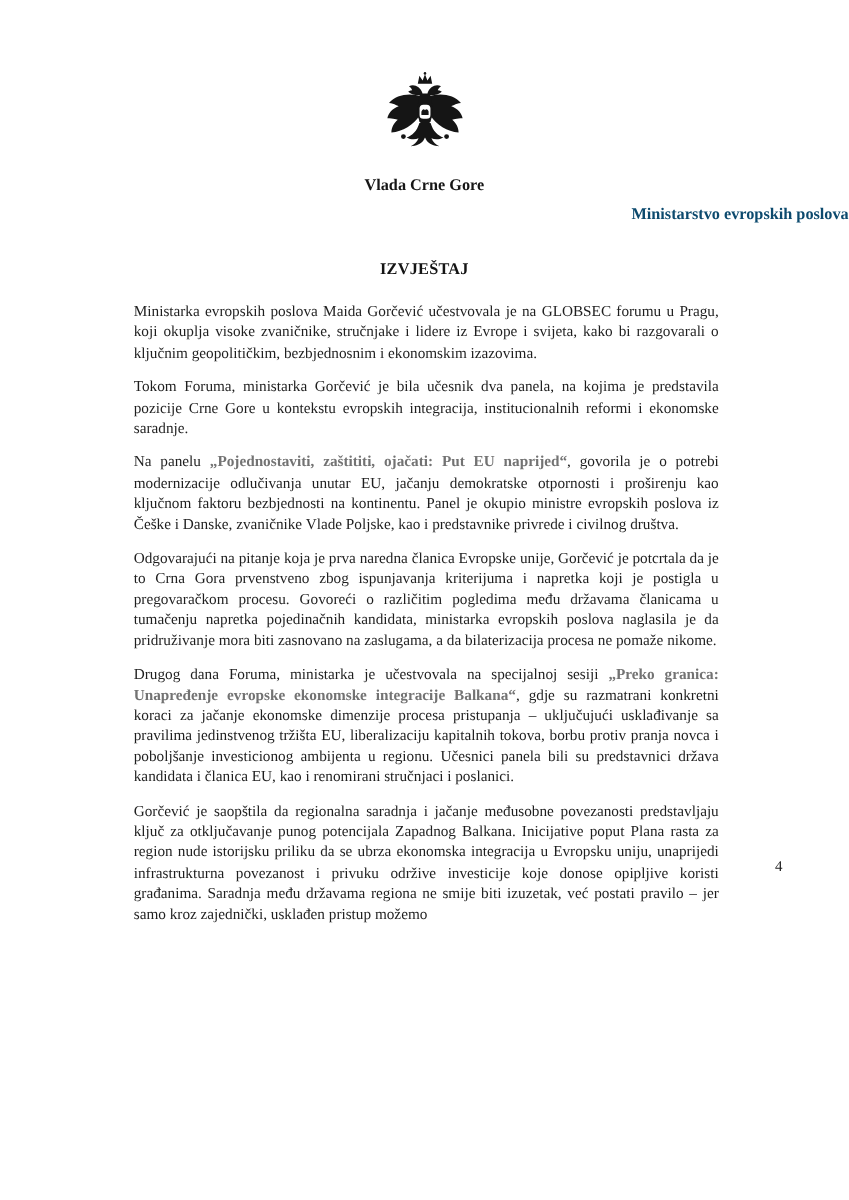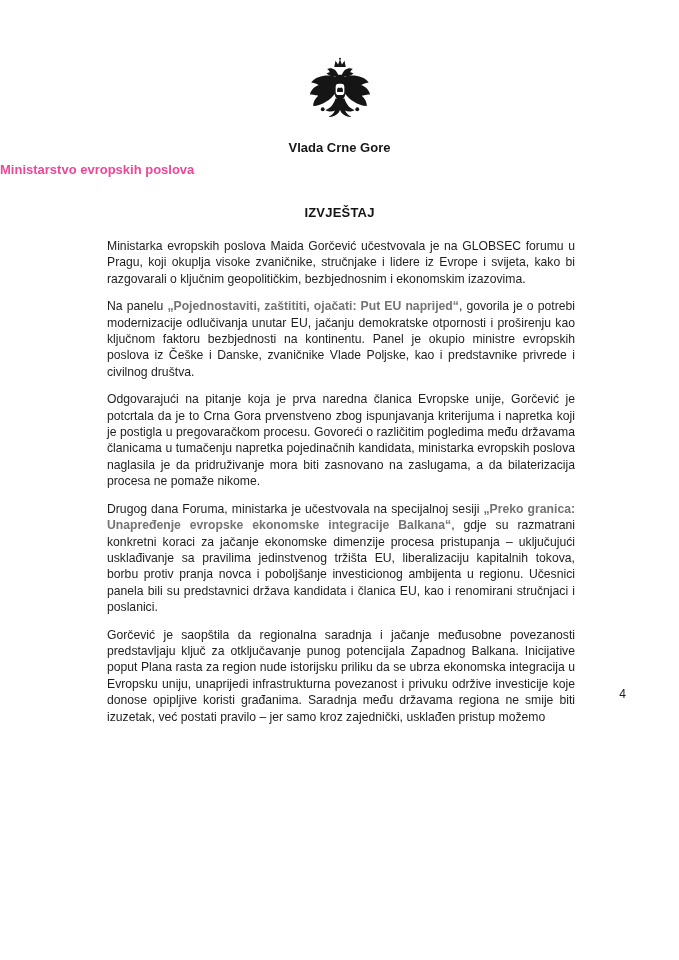--- a/index.html
+++ b/index.html
@@ -4,42 +4,42 @@
 <style>
   * { box-sizing: border-box; }
   html, body { margin: 0; padding: 0; background: #ffffff; }
   .page {
     width: 679px;
     height: 741px;
     margin: 0 auto;
     background: #ffffff;
     position: relative;
     overflow: hidden;
-    font-family: Liberation Sans, sans-serif;
+    font-family: Liberation Serif, serif;
     color: #1e1e1e;
   }
   .emblem-wrap {
     display: flex;
     justify-content: center;
     padding-top: 56px;
   }
   .emblem-wrap svg { display: block; }
   .org-gov {
     margin-top: 12px;
     text-align: center;
     font-weight: bold;
     font-size: 13px;
     color: #161616;
   }
   .org-min {
     margin-top: 7px;
-    text-align: left;
+    text-align: right;
     font-weight: bold;
     font-size: 13px;
-    color: #ec4899;
+    color: #0c4a6e;
   }
   .dateline {
     margin: 34px 104px 0 107px;
     font-size: 12.5px;
     color: #1c1c1c;
   }
   .title-block {
     margin-top: 28px;
     text-align: center;
     font-weight: bold;
@@ -102,20 +102,21 @@
     <div class="org-min">Ministarstvo evropskih poslova</div>
   </header>
 
 
   <div class="title-block">
     <div class="title-heading">IZVJEŠTAJ</div>
   </div>
 
   <main class="body-text">
     <p class="para"><span>Ministarka evropskih poslova Maida Gorčević učestvovala je na GLOBSEC forumu u Pragu, koji okuplja visoke zvaničnike, stručnjake i lidere iz Evrope i svijeta, kako bi razgovarali o ključnim geopolitičkim, bezbjednosnim i ekonomskim izazovima.</span><strong></strong><span></span></p>
+    <p class="para"><span>Tokom Foruma, ministarka Gorčević je bila učesnik dva panela, na kojima je predstavila pozicije Crne Gore u kontekstu evropskih integracija, institucionalnih reformi i ekonomske saradnje.</span><strong></strong><span></span></p>
     <p class="para"><span>Na panelu </span><strong>„Pojednostaviti, zaštititi, ojačati: Put EU naprijed“</strong><span>, govorila je o potrebi modernizacije odlučivanja unutar EU, jačanju demokratske otpornosti i proširenju kao ključnom faktoru bezbjednosti na kontinentu. Panel je okupio ministre evropskih poslova iz Češke i Danske, zvaničnike Vlade Poljske, kao i predstavnike privrede i civilnog društva.</span></p>
     <p class="para"><span>Odgovarajući na pitanje koja je prva naredna članica Evropske unije, Gorčević je potcrtala da je to Crna Gora prvenstveno zbog ispunjavanja kriterijuma i napretka koji je postigla u pregovaračkom procesu. Govoreći o različitim pogledima među državama članicama u tumačenju napretka pojedinačnih kandidata, ministarka evropskih poslova naglasila je da pridruživanje mora biti zasnovano na zaslugama, a da bilaterizacija procesa ne pomaže nikome.</span><strong></strong><span></span></p>
     <p class="para"><span>Drugog dana Foruma, ministarka je učestvovala na specijalnoj sesiji </span><strong>„Preko granica: Unapređenje evropske ekonomske integracije Balkana“</strong><span>, gdje su razmatrani konkretni koraci za jačanje ekonomske dimenzije procesa pristupanja – uključujući usklađivanje sa pravilima jedinstvenog tržišta EU, liberalizaciju kapitalnih tokova, borbu protiv pranja novca i poboljšanje investicionog ambijenta u regionu. Učesnici panela bili su predstavnici država kandidata i članica EU, kao i renomirani stručnjaci i poslanici.</span></p>
     <p class="para"><span>Gorčević je saopštila da regionalna saradnja i jačanje međusobne povezanosti predstavljaju ključ za otključavanje punog potencijala Zapadnog Balkana. Inicijative poput Plana rasta za region nude istorijsku priliku da se ubrza ekonomska integracija u Evropsku uniju, unaprijedi infrastrukturna povezanost i privuku održive investicije koje donose opipljive koristi građanima. Saradnja među državama regiona ne smije biti izuzetak, već postati pravilo – jer samo kroz zajednički, usklađen pristup možemo</span><strong></strong><span></span></p>
   </main>
 
   <div class="page-number">4</div>
 
 </div>
 

